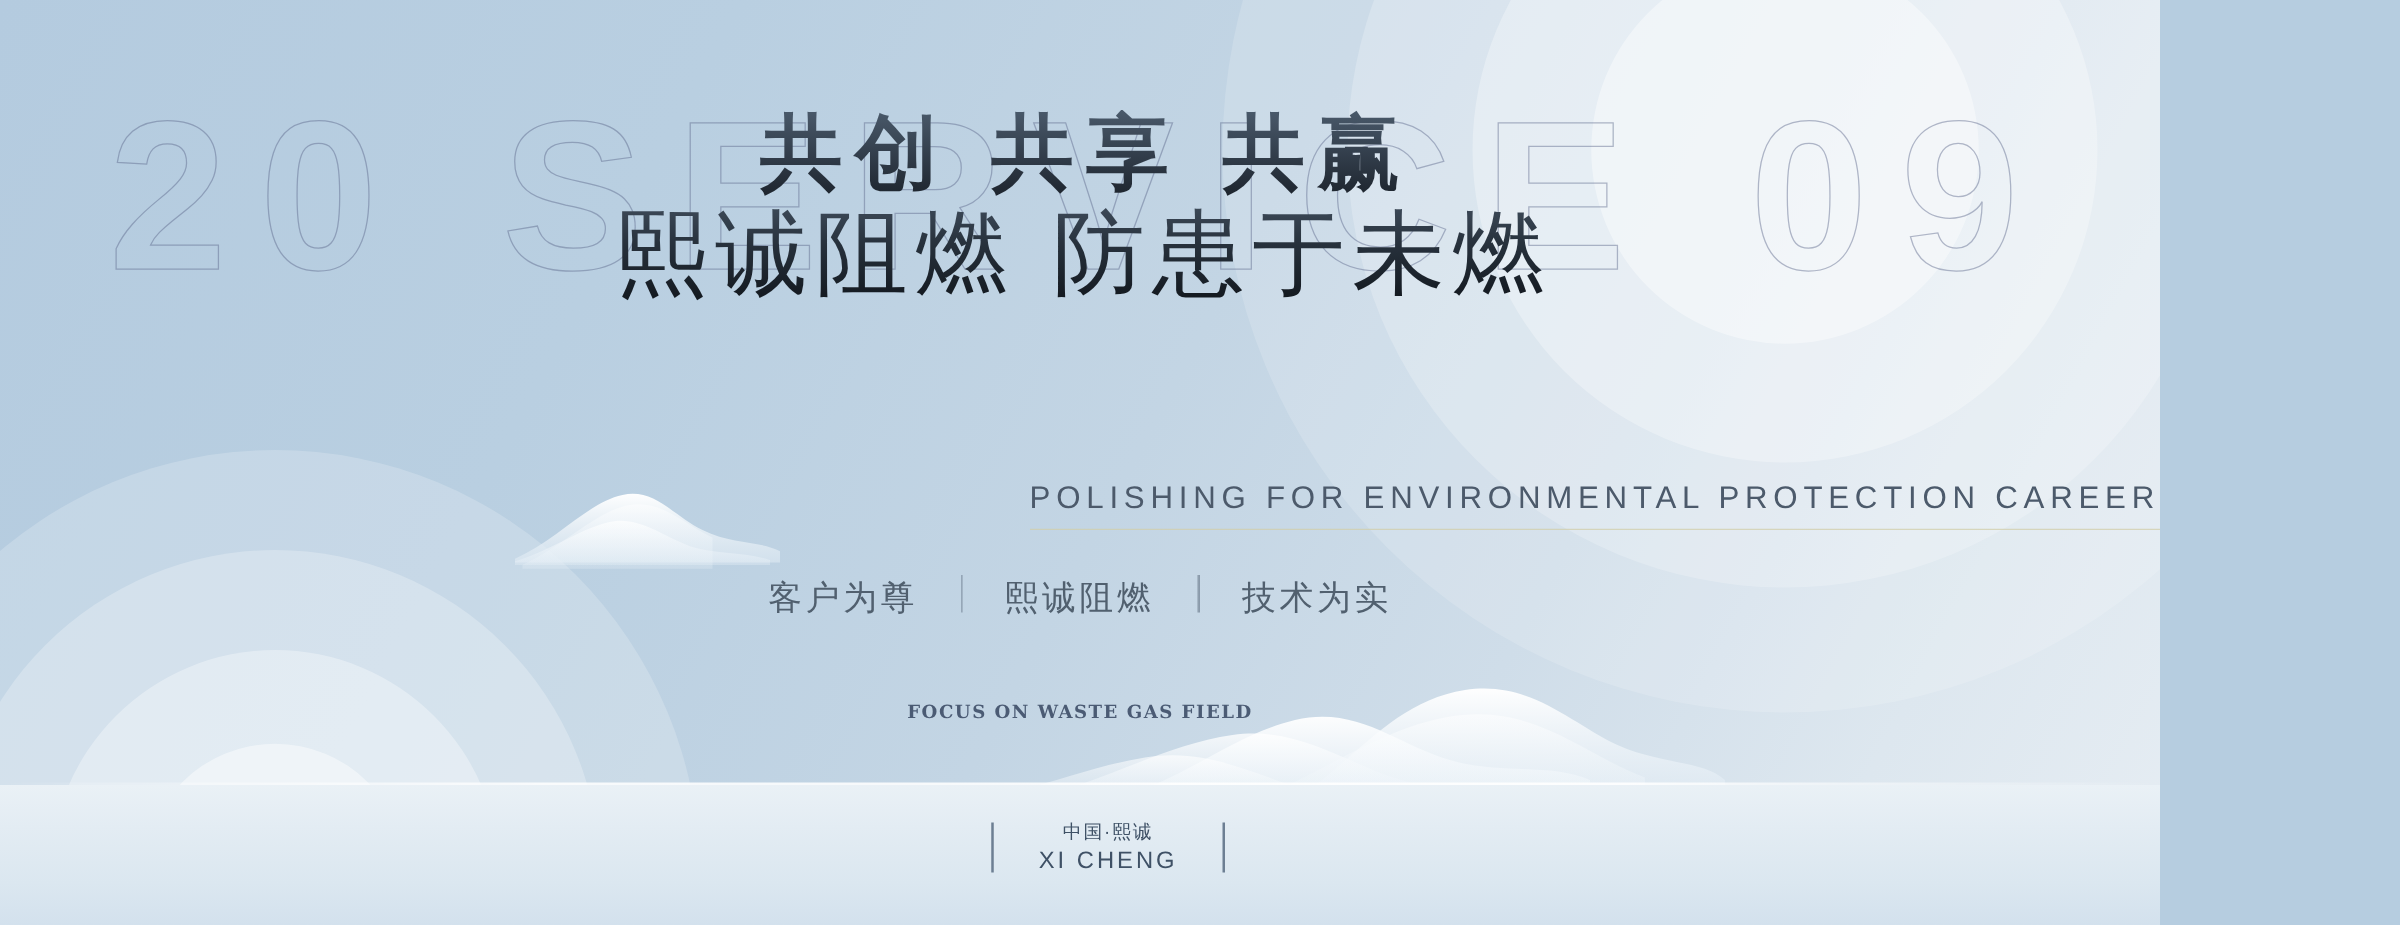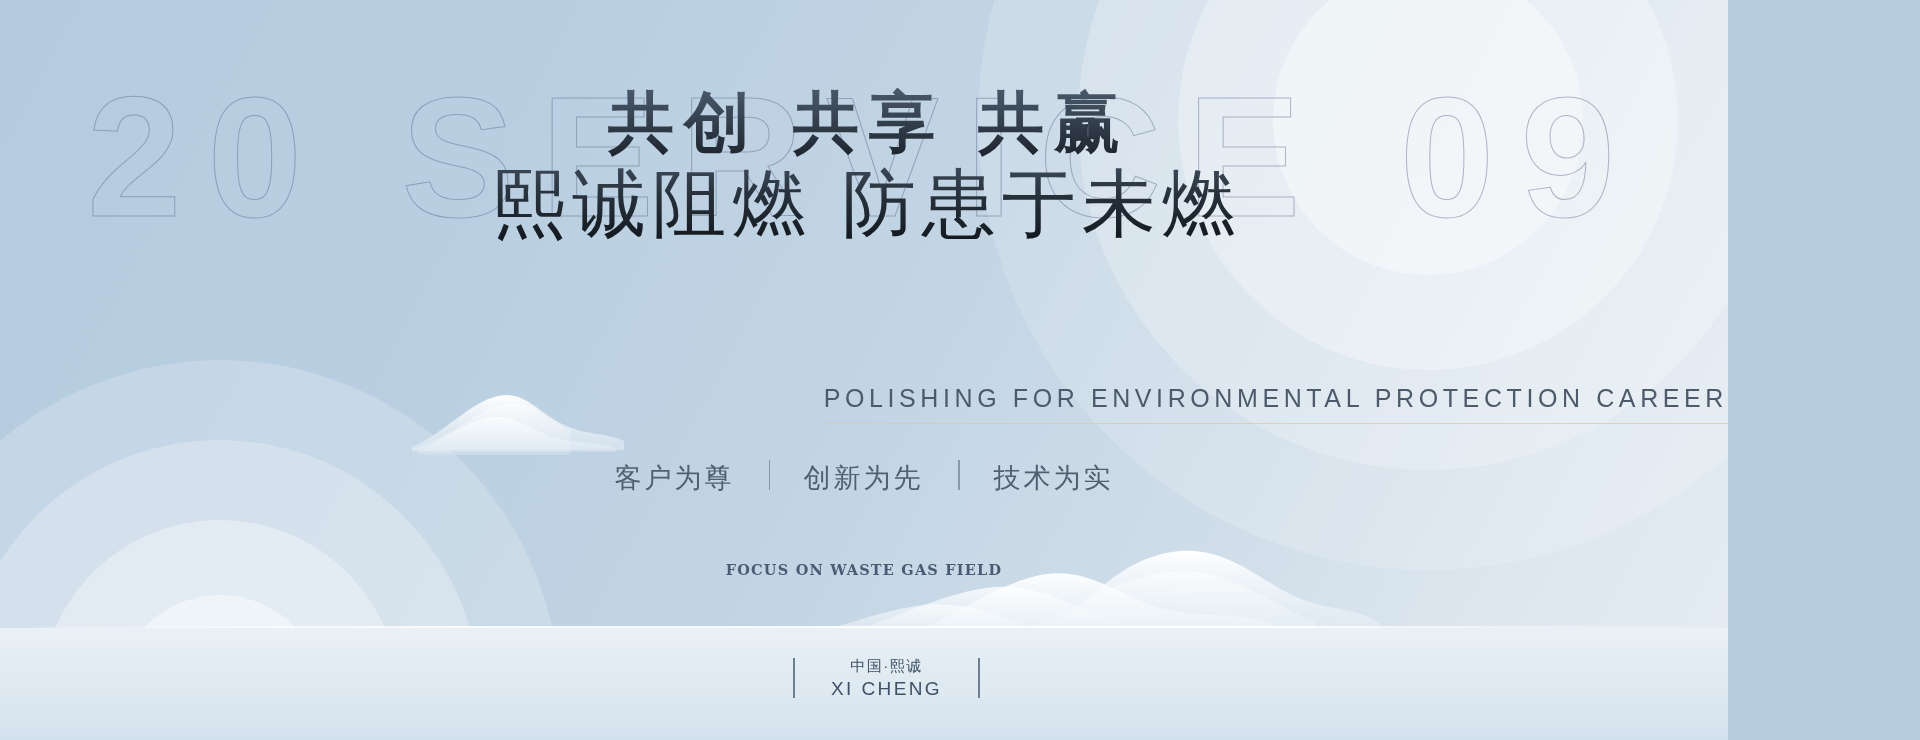--- a/index.html
+++ b/index.html
@@ -197,21 +197,21 @@
     <div class="h-line2">熙诚阻燃 防患于未燃</div>
   </div>
 
   <div class="eng-sub">
     <span>POLISHING FOR ENVIRONMENTAL PROTECTION CAREER</span>
   </div>
 
   <div class="values">
     <div class="val">客户为尊</div>
     <div class="vdiv"></div>
-    <div class="val">创新为先</div>
+    <div class="val">熙诚阻燃</div>
     <div class="vdiv"></div>
     <div class="vdiv"></div>
     <div class="val">技术为实</div>
   </div>
 
   <div class="micro">
     <div class="m1">FOCUS ON WASTE GAS FIELD</div>
   </div>
 
   <div class="sign">

